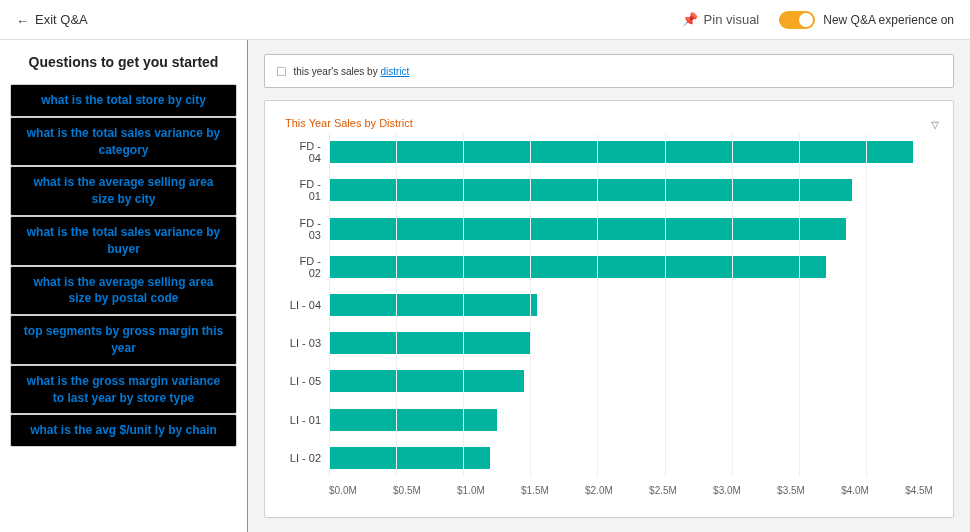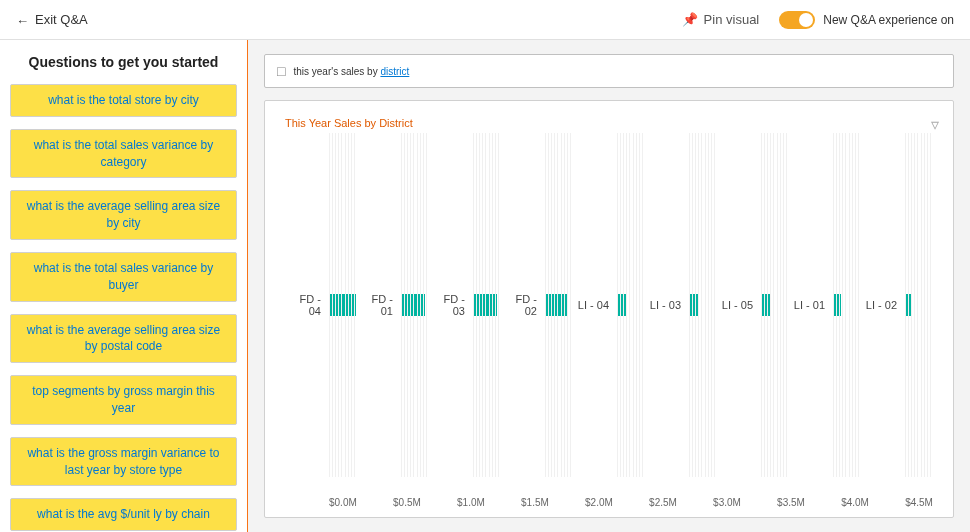--- a/index.html
+++ b/index.html
@@ -88,26 +88,27 @@
     .sidebar-title {
       font-size: 14px;
       font-weight: 600;
       color: #222;
       margin-bottom: 14px;
     }
     .sidebar-item {
       border: 1px solid #d0d0d0;
       border-radius: 2px;
       padding: 7px 10px;
-      margin-bottom: 12px;
+      margin-bottom: 0;
       font-size: 12px;
       color: #0078d4;
       cursor: pointer;
-      background: #fde047;
+      background: #000000;
       line-height: 1.4;
+      font-weight: bold;
     }
 
     
     .content-area {
       flex: 1;
       padding: 14px 16px;
       display: flex;
       flex-direction: column;
       background: #f3f3f3;
     }
@@ -156,21 +157,21 @@
       position: absolute;
       top: 14px;
       right: 14px;
       color: #aaa;
       font-size: 16px;
     }
 
     
     .bar-chart {
       display: flex;
-      flex-direction: row;
+      flex-direction: column;
       gap: 0px;
       height: calc(100% - 44px);
     }
     .bar-row {
       display: flex;
       align-items: center;
       flex: 1;
     }
     .bar-label {
       width: 44px;
@@ -190,21 +191,21 @@
     .bar-fill {
       height: 22px;
       background: #00b4a0;
       border-radius: 0;
     }
 
     
     .x-axis {
       display: flex;
       margin-left: 44px;
-      margin-top: 20px;
+      margin-top: 8px;
       justify-content: space-between;
     }
     .x-label {
       font-size: 10px;
       color: #666;
       text-align: center;
     }
 
     
     .bar-track::before {

